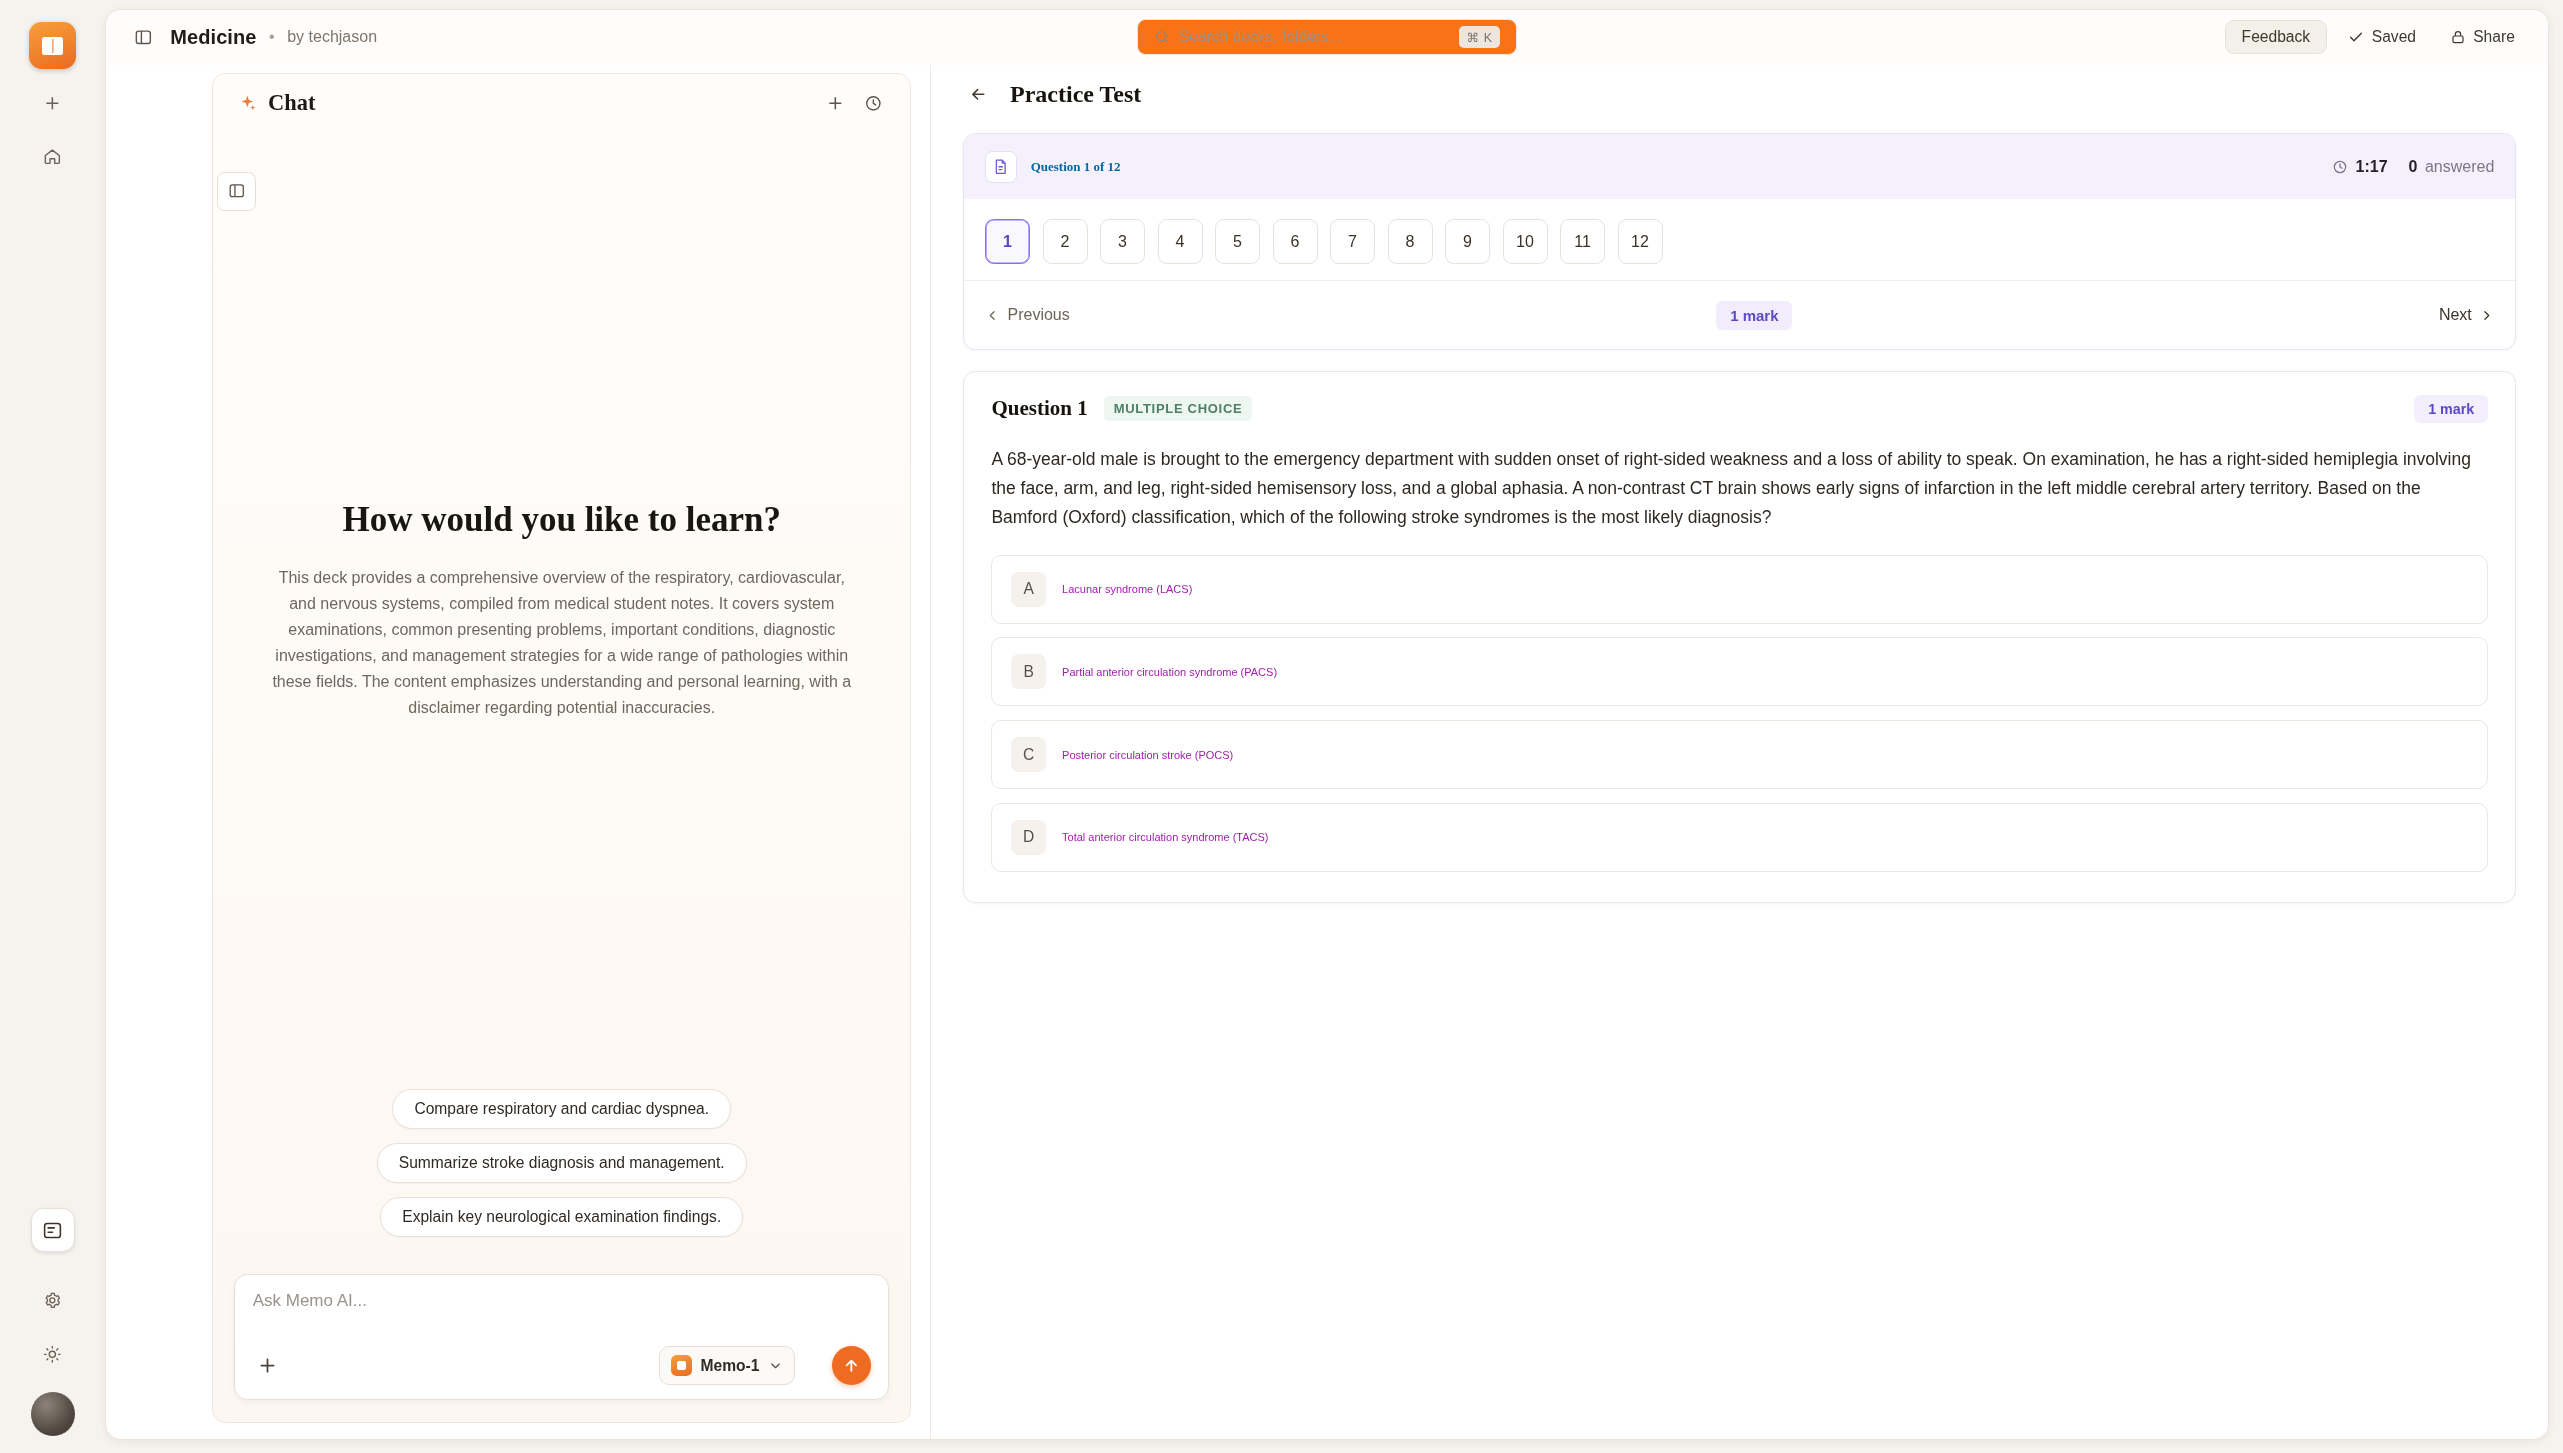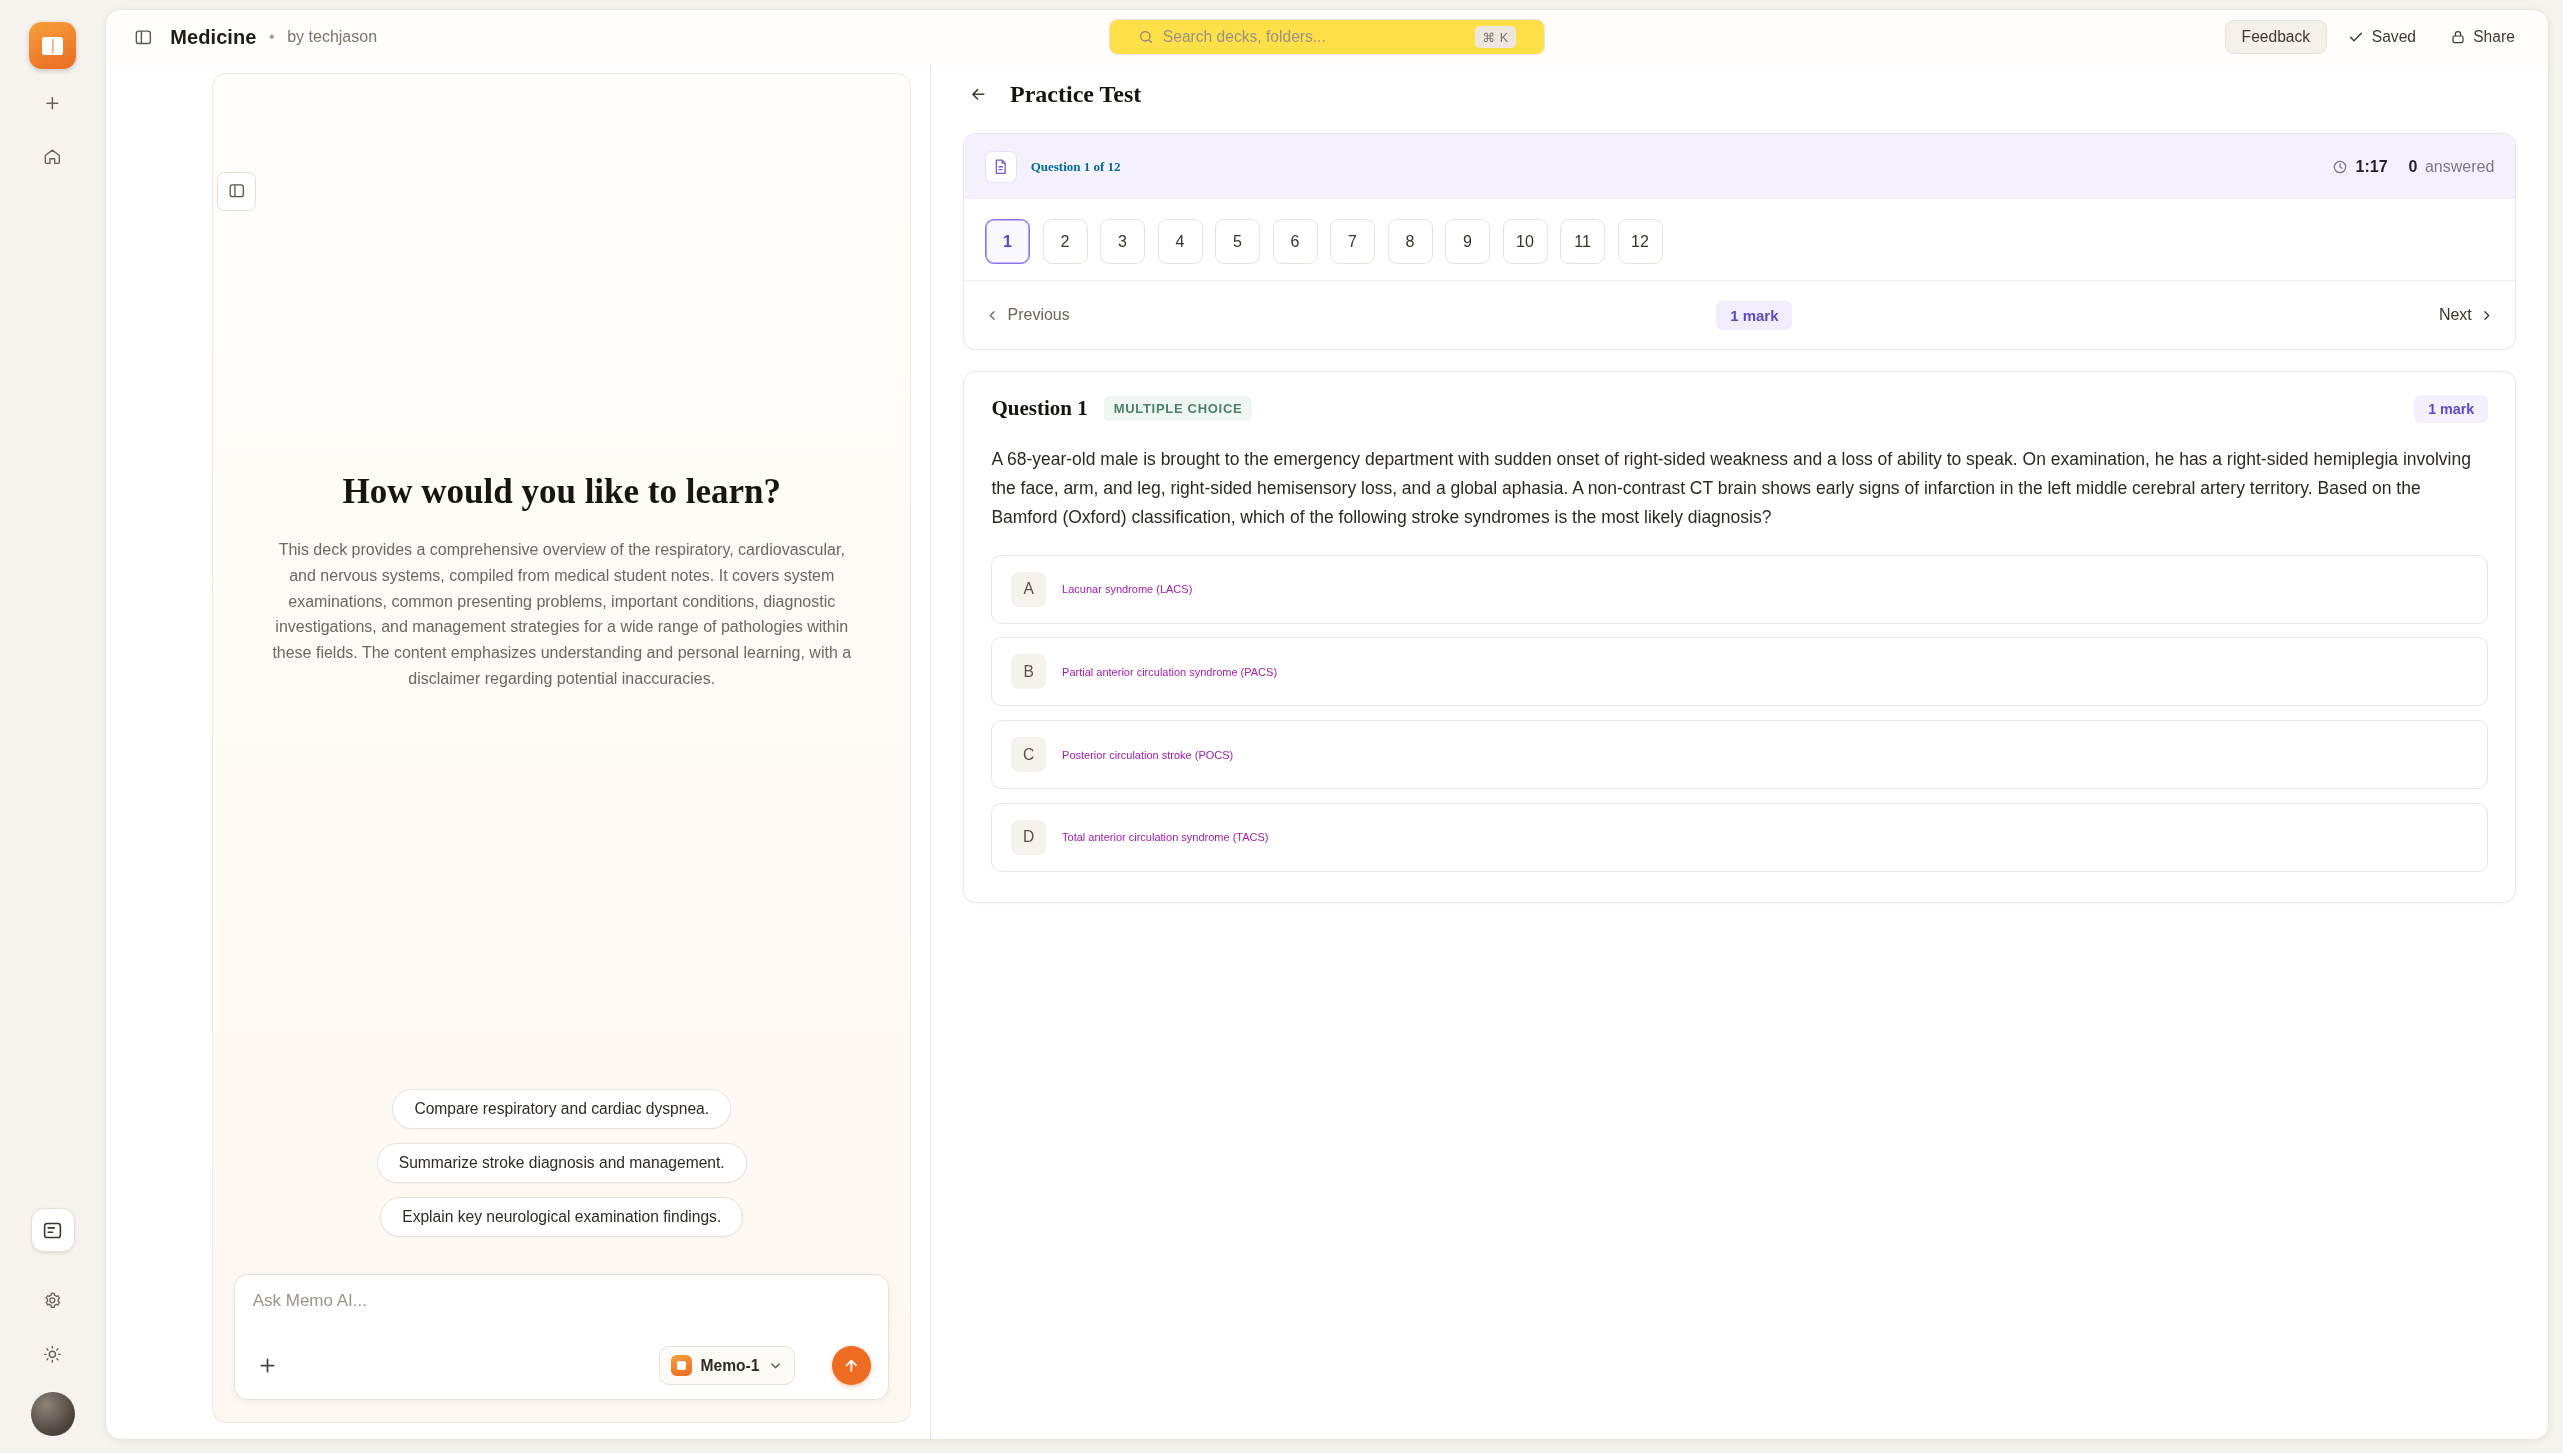--- a/index.html
+++ b/index.html
@@ -104,26 +104,26 @@
   .deck-title {
     font-size: 20px; font-weight: 700; color: #201c18;
     margin-left: 11.2px; letter-spacing: 0.1px;
   }
   .dot-sep { color:#a79e94; margin: 0 12.5px; font-size: 16px; }
   .deck-author { font-size: 16px; color: #7d7free; color:#7e746a; }
 
   .search-wrap {
     position: absolute;
     left: 50%; transform: translateX(-50%);
-    width: 436px; height: 36px;
-    background: #fde047;
+    width: 380px; height: 36px;
+    background: #f97316;
     border: 0.6px solid #ebe4dc;
     border-radius: 8.7px;
     display: flex; align-items: center;
-    padding: 0 28px;
+    padding: 0 16px;
     cursor: text;
   }
   .search-wrap svg { width: 16px; height: 16px; color:#8e857b; flex:0 0 16px; }
   .search-input {
     flex: 1;
     border: none; outline: none; background: transparent;
     font-size: 15.6px; color: #3c352f;
     margin-left: 8.7px;
     font-family: "Liberation Sans", sans-serif;
   }
@@ -518,20 +518,40 @@
 
       <div class="chat-col">
         <div class="chat-toggle">
           <svg viewBox="0 0 24 24" fill="none" stroke="currentColor" stroke-width="1.8">
               <rect x="3" y="4" width="18" height="16" rx="3"></rect>
               <path d="M9.5 4v16"></path>
             </svg>
         </div>
 
         <div class="chat-card">
+          <div class="chat-head">
+            <svg class="spark" viewBox="0 0 24 24" fill="currentColor">
+                <path d="M12 2l1.9 5.6L19.5 9.5 13.9 11.4 12 17l-1.9-5.6L4.5 9.5l5.6-1.9z"></path>
+                <path d="M19 14l.9 2.6 2.6.9-2.6.9L19 21l-.9-2.6-2.6-.9 2.6-.9z"></path>
+              </svg>
+            <div class="chat-title">Chat</div>
+            <div class="chat-head-actions">
+              <div class="icon-btn">
+                <svg viewBox="0 0 24 24" fill="none" stroke="currentColor" stroke-width="2" stroke-linecap="round">
+                    <path d="M12 5v14M5 12h14"></path>
+                  </svg>
+              </div>
+              <div class="icon-btn">
+                <svg viewBox="0 0 24 24" fill="none" stroke="currentColor" stroke-width="1.8" stroke-linecap="round">
+                    <circle cx="12" cy="12" r="8.5"></circle>
+                    <path d="M12 7.5V12l3 2"></path>
+                  </svg>
+              </div>
+            </div>
+          </div>
 
           <div class="chat-body">
             <div class="hero-title">How would you like to learn?</div>
             <div class="hero-desc">This deck provides a comprehensive overview of the respiratory, cardiovascular, and nervous systems, compiled from medical student notes. It covers system examinations, common presenting problems, important conditions, diagnostic investigations, and management strategies for a wide range of pathologies within these fields. The content emphasizes understanding and personal learning, with a disclaimer regarding potential inaccuracies.</div>
           </div>
 
           <div class="suggestions">
             <div class="suggestion">Compare respiratory and cardiac dyspnea.</div>
             <div class="suggestion">Summarize stroke diagnosis and management.</div>
             <div class="suggestion">Explain key neurological examination findings.</div>

